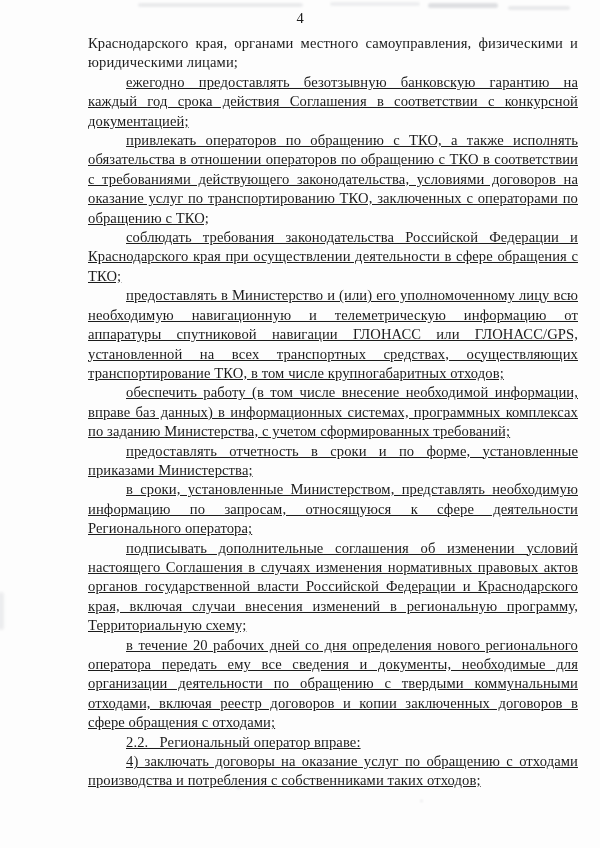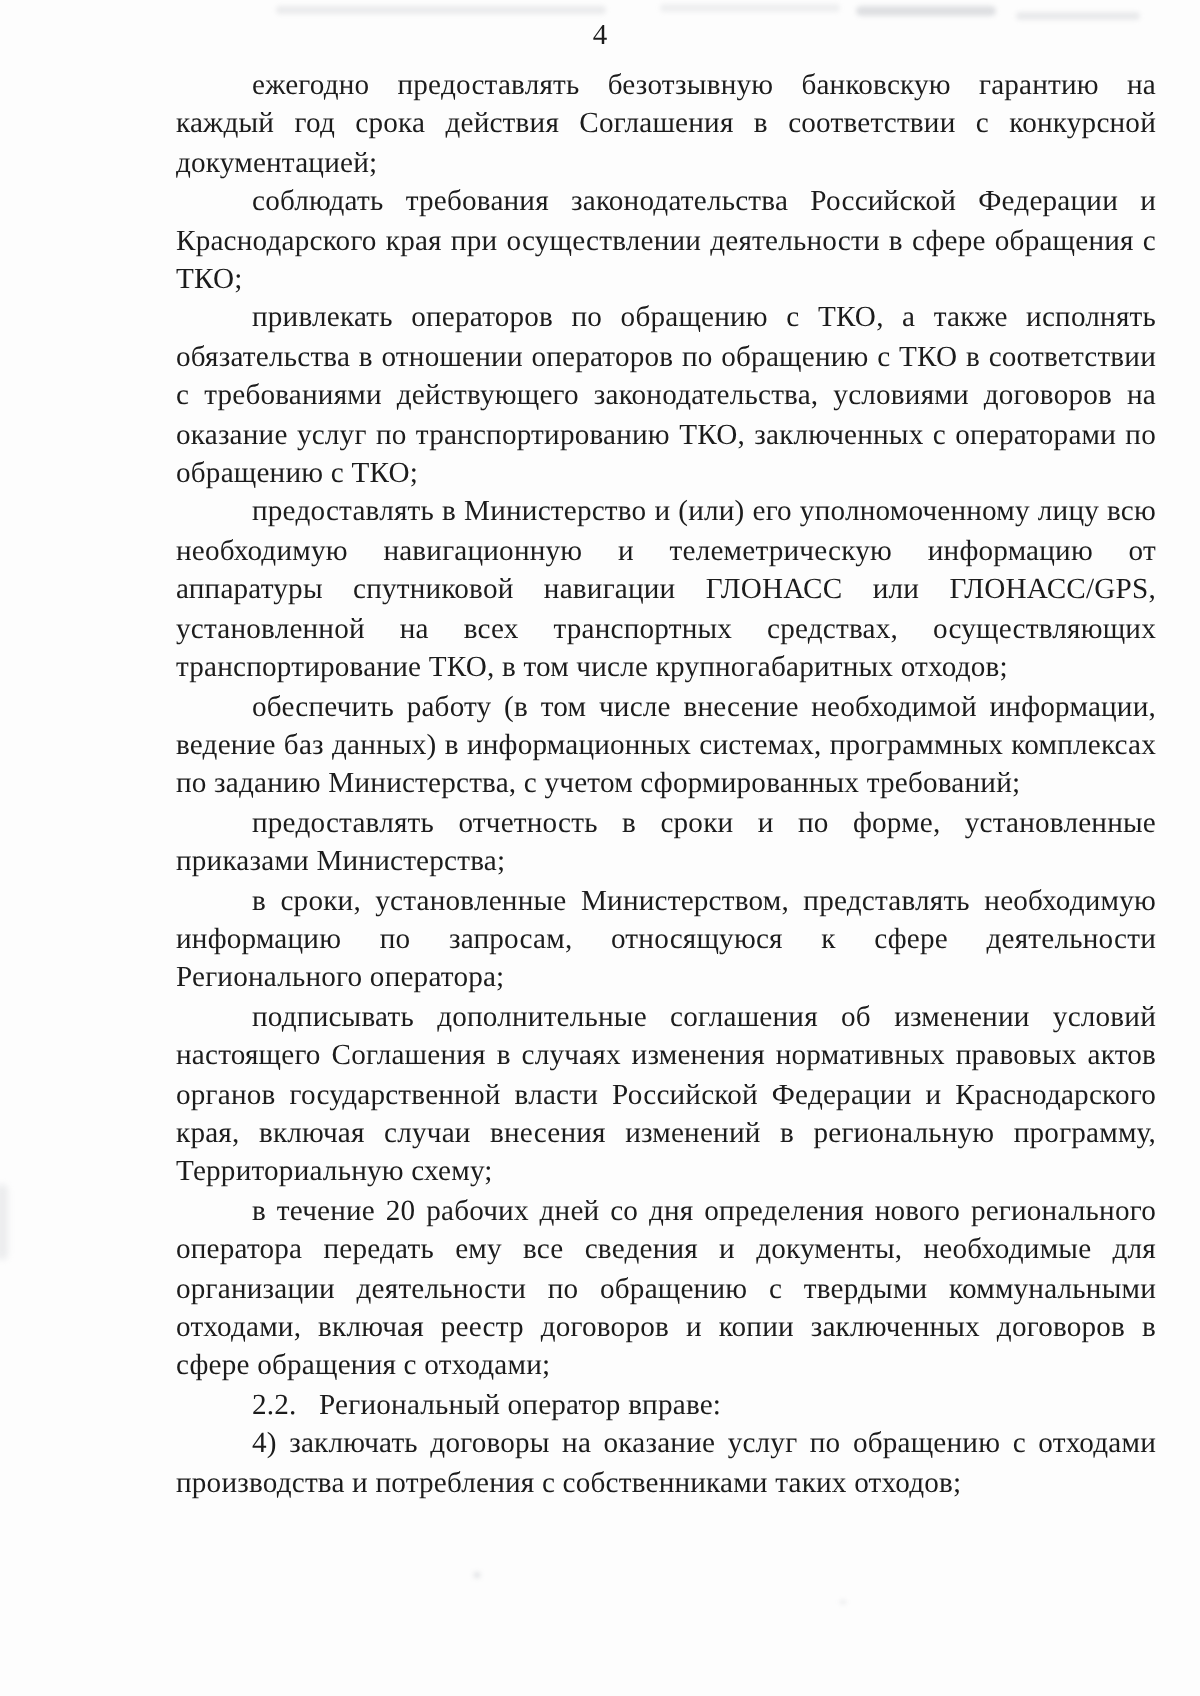--- a/index.html
+++ b/index.html
@@ -45,42 +45,43 @@
     top: 34px;
     width: 490px;
   }
   .para {
     margin: 0;
     font-size: 14.6px;
     line-height: 19.4px;
     text-align: justify;
     letter-spacing: 0.1px;
   }
-  .para.indent { text-indent: 38px; }
+  .para.indent { text-indent: 38px; text-decoration: underline; }
 </style>
 </head>
 <body>
 
 <div class="page">
   <div class="artifact a1"></div>
   <div class="artifact a2"></div>
   <div class="artifact a3"></div>
   <div class="artifact a4"></div>
   <div class="artifact a5"></div>
   <div class="artifact dot1"></div>
   <div class="artifact dot2"></div>
 
   <div class="page-number">4</div>
 
   <div class="content">
+      <p class="para">Краснодарского края, органами местного самоуправления, физическими и юридическими лицами;</p>
       <p class="para indent">ежегодно предоставлять безотзывную банковскую гарантию на каждый год срока действия Соглашения в соответствии с конкурсной документацией;</p>
+      <p class="para indent">привлекать операторов по обращению с ТКО, а также исполнять обязательства в отношении операторов по обращению с ТКО в соответствии с требованиями действующего законодательства, условиями договоров на оказание услуг по транспортированию ТКО, заключенных с операторами по обращению с ТКО;</p>
       <p class="para indent">соблюдать требования законодательства Российской Федерации и Краснодарского края при осуществлении деятельности в сфере обращения с ТКО;</p>
-      <p class="para indent">привлекать операторов по обращению с ТКО, а также исполнять обязательства в отношении операторов по обращению с ТКО в соответствии с требованиями действующего законодательства, условиями договоров на оказание услуг по транспортированию ТКО, заключенных с операторами по обращению с ТКО;</p>
       <p class="para indent">предоставлять в Министерство и (или) его уполномоченному лицу всю необходимую навигационную и телеметрическую информацию от аппаратуры спутниковой навигации ГЛОНАСС или ГЛОНАСС/GPS, установленной на всех транспортных средствах, осуществляющих транспортирование ТКО, в том числе крупногабаритных отходов;</p>
-      <p class="para indent">обеспечить работу (в том числе внесение необходимой информации, ведение баз данных) в информационных системах, программных комплексах по заданию Министерства, с учетом сформированных требований;</p>
+      <p class="para indent">обеспечить работу (в том числе внесение необходимой информации, вправе баз данных) в информационных системах, программных комплексах по заданию Министерства, с учетом сформированных требований;</p>
       <p class="para indent">предоставлять отчетность в сроки и по форме, установленные приказами Министерства;</p>
       <p class="para indent">в сроки, установленные Министерством, представлять необходимую информацию по запросам, относящуюся к сфере деятельности Регионального оператора;</p>
       <p class="para indent">подписывать дополнительные соглашения об изменении условий настоящего Соглашения в случаях изменения нормативных правовых актов органов государственной власти Российской Федерации и Краснодарского края, включая случаи внесения изменений в региональную программу, Территориальную схему;</p>
       <p class="para indent">в течение 20 рабочих дней со дня определения нового регионального оператора передать ему все сведения и документы, необходимые для организации деятельности по обращению с твердыми коммунальными отходами, включая реестр договоров и копии заключенных договоров в сфере обращения с отходами;</p>
       <p class="para indent">2.2.&nbsp;&nbsp; Региональный оператор вправе:</p>
       <p class="para indent">4) заключать договоры на оказание услуг по обращению с отходами производства и потребления с собственниками таких отходов;</p>
     </div>
 </div>
 
 </body></html>

